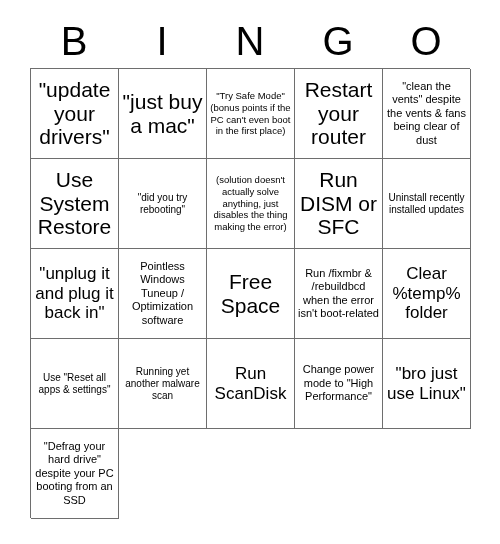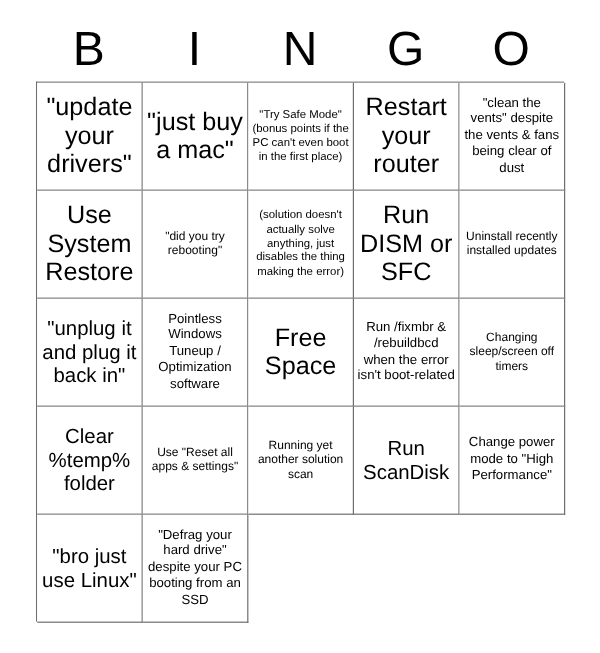--- a/index.html
+++ b/index.html
@@ -141,32 +141,29 @@
       </div>
     <div class="cell sz-sm">
         <span>Pointless Windows Tuneup / Optimization software</span>
       </div>
     <div class="cell sz-xl">
         <span>Free Space</span>
       </div>
     <div class="cell sz-sm">
         <span>Run /fixmbr &amp; /rebuildbcd when the error isn't boot-related</span>
       </div>
-    <div class="cell sz-md">
-        <span>Changing sleep/screen off timers</span>
-      </div>
 
     <div class="cell sz-lg">
         <span>Clear %temp% folder</span>
       </div>
     <div class="cell sz-md">
         <span>Use "Reset all apps &amp; settings"</span>
       </div>
     <div class="cell sz-md">
-        <span>Running yet another solution scan</span>
+        <span>Running yet another malware scan</span>
       </div>
     <div class="cell sz-lg">
         <span>Run ScanDisk</span>
       </div>
     <div class="cell sz-sm">
         <span>Change power mode to "High Performance"</span>
       </div>
 
     <div class="cell sz-lg">
         <span>"bro just use Linux"</span>

